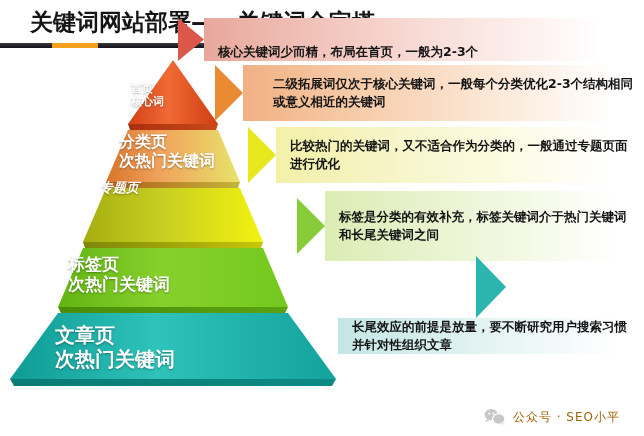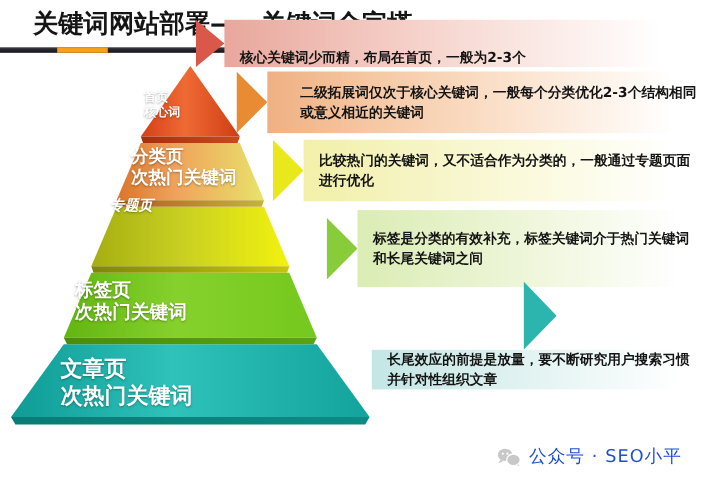--- a/index.html
+++ b/index.html
@@ -114,22 +114,22 @@
   #callout-5 .callout-body { background: linear-gradient(to right, #c3e6e4 0%, #d6eeec 28%, #e9f6f5 58%, #ffffff 92%); }
 
   
   #footer-watermark {
     position: absolute;
     right: 24px;
     bottom: 10px;
     display: flex;
     align-items: center;
     gap: 7px;
-    color: #1d4ed8;
-    font-size: 16px;
+    color: #a16207;
+    font-size: 12px;
     letter-spacing: 1px;
   }
   #wechat-icon { display: block; }
 </style>
 </head>
 <body>
 
 <div id="slide-title">关键词网站部署——关键词金字塔</div>
 <div id="title-rule"></div>
 <div id="title-rule-accent"></div>

